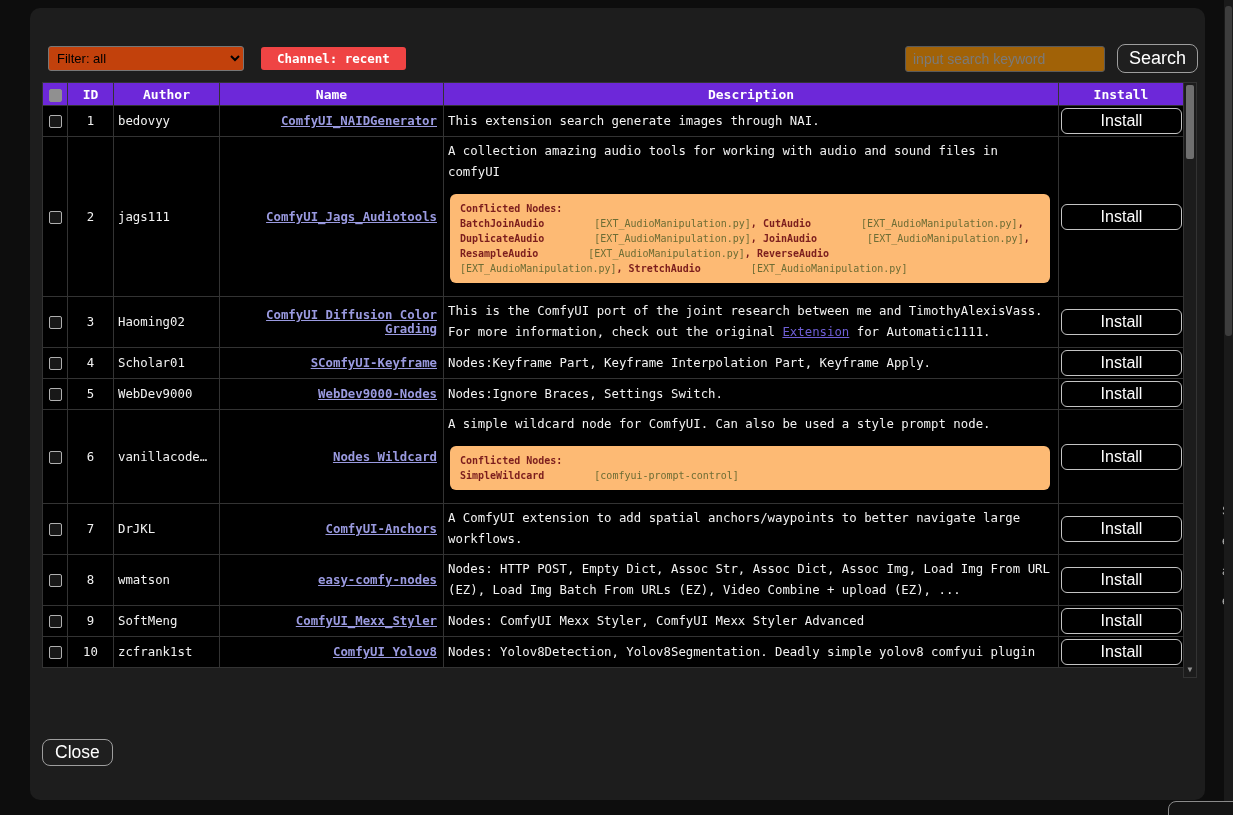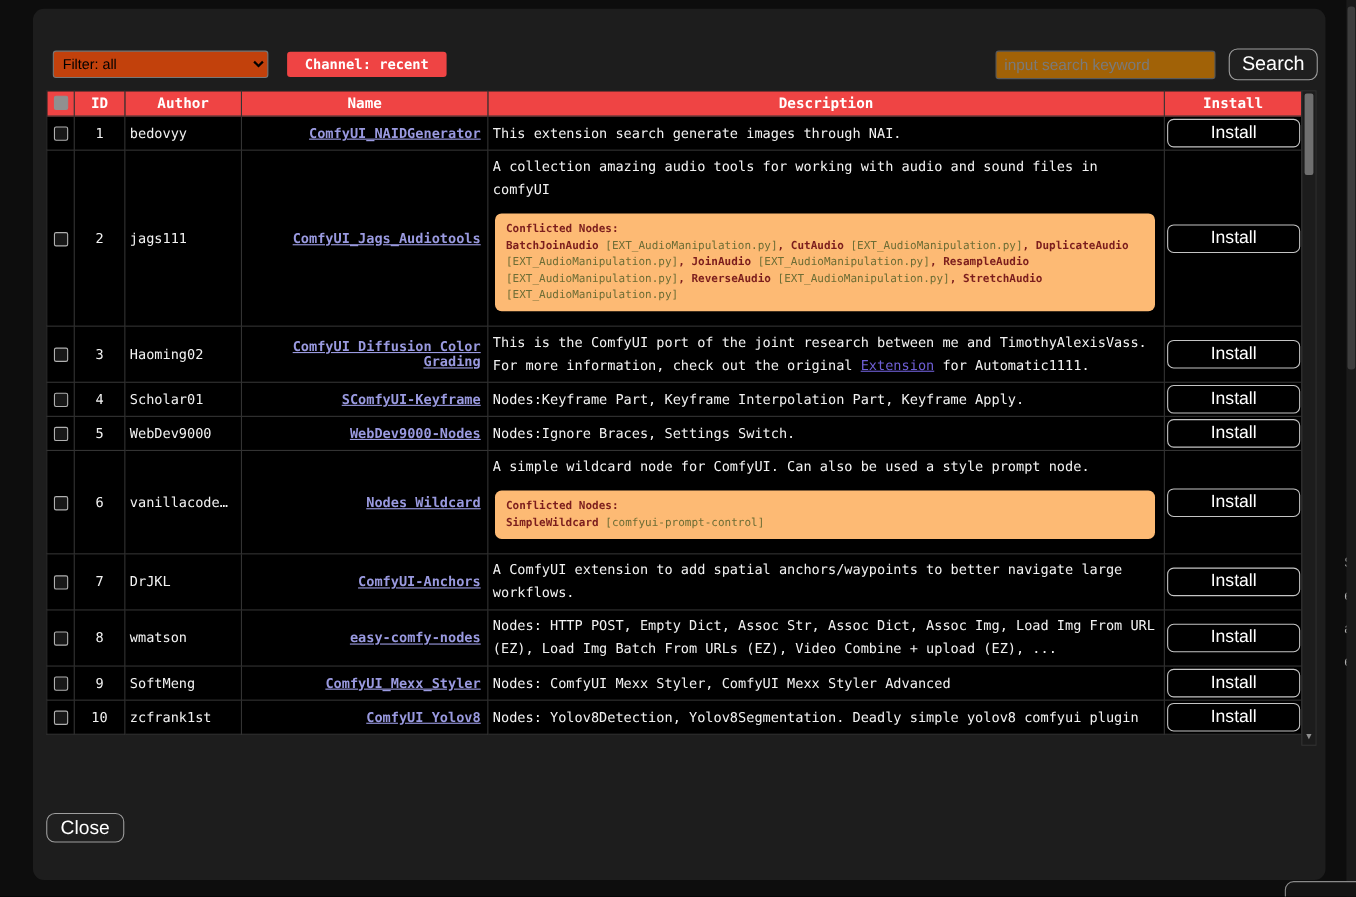--- a/index.html
+++ b/index.html
@@ -38,21 +38,21 @@
     font-family:"Liberation Sans",sans-serif; cursor:pointer;
   }
   .search-btn { position:absolute; left:1087px; top:36px; height:29px; padding:0 11px; font-size:18px; }
   .close-btn  { position:absolute; left:12px;  top:731px; height:27px; padding:0 12px; font-size:17.5px; }
 
   
   .table-wrap { position:absolute; left:12px; top:74px; width:1155px; height:597px; overflow:hidden; }
   table.nodes-table { width:1141px; border-collapse:collapse; background:#000; table-layout:fixed; }
   th, td { border:1px solid #333; }
   thead th {
-    height:22px; padding:0; background:#ef4444;
+    height:22px; padding:0; background:#6d28d9;
     color:#fff; font-size:13px; font-weight:bold; text-align:center;
   }
   td { font-size:12.35px; color:#f2f2f2; vertical-align:middle; }
   td.col-check, th.col-check { text-align:center; padding:0; }
   td.col-id { text-align:center; padding:4px 0; }
   td.col-author { padding:4px 2px 4px 4px; overflow:hidden; white-space:nowrap; }
   td.col-name { padding:4px 6px 4px 9px;text-align:right; }
   a.name-link { color:#9a9ae0; font-weight:bold; text-decoration:underline; cursor:pointer; }
   td.col-desc { padding:4px 6px 4px 4px; line-height:21px; }
   a.desc-link { color:#6f5fd6; text-decoration:underline; cursor:pointer; }
@@ -64,21 +64,21 @@
   }
 
   .conflict-box {
     background:#fdba74; border-radius:6px;
     padding:7px 10px; margin:11px 2px 9px 2px;
     font-size:10px; line-height:15px;
   }
   .conflict-title { display:block; color:#7b1d1d; font-weight:bold; }
   .conflict-list  { color:#7b1d1d; font-weight:bold; }
   .conflict-node  { color:#7b1d1d; font-weight:bold; }
-  .conflict-source{ color:#6d6d35; font-weight:normal; }
+  .conflict-source{ color:#6d6d35; font-weight:normal;margin-left:44px; }
 
   
   input.cbx {
     appearance:none; -webkit-appearance:none; margin:0;
     width:13px; height:13px; display:inline-block; vertical-align:middle;
     background:#181818; border:1px solid #b0b0b0; border-radius:2px; cursor:pointer;
   }
   input.cbx.header-cbx { background:#909090; border-color:#909090; }
 
   

